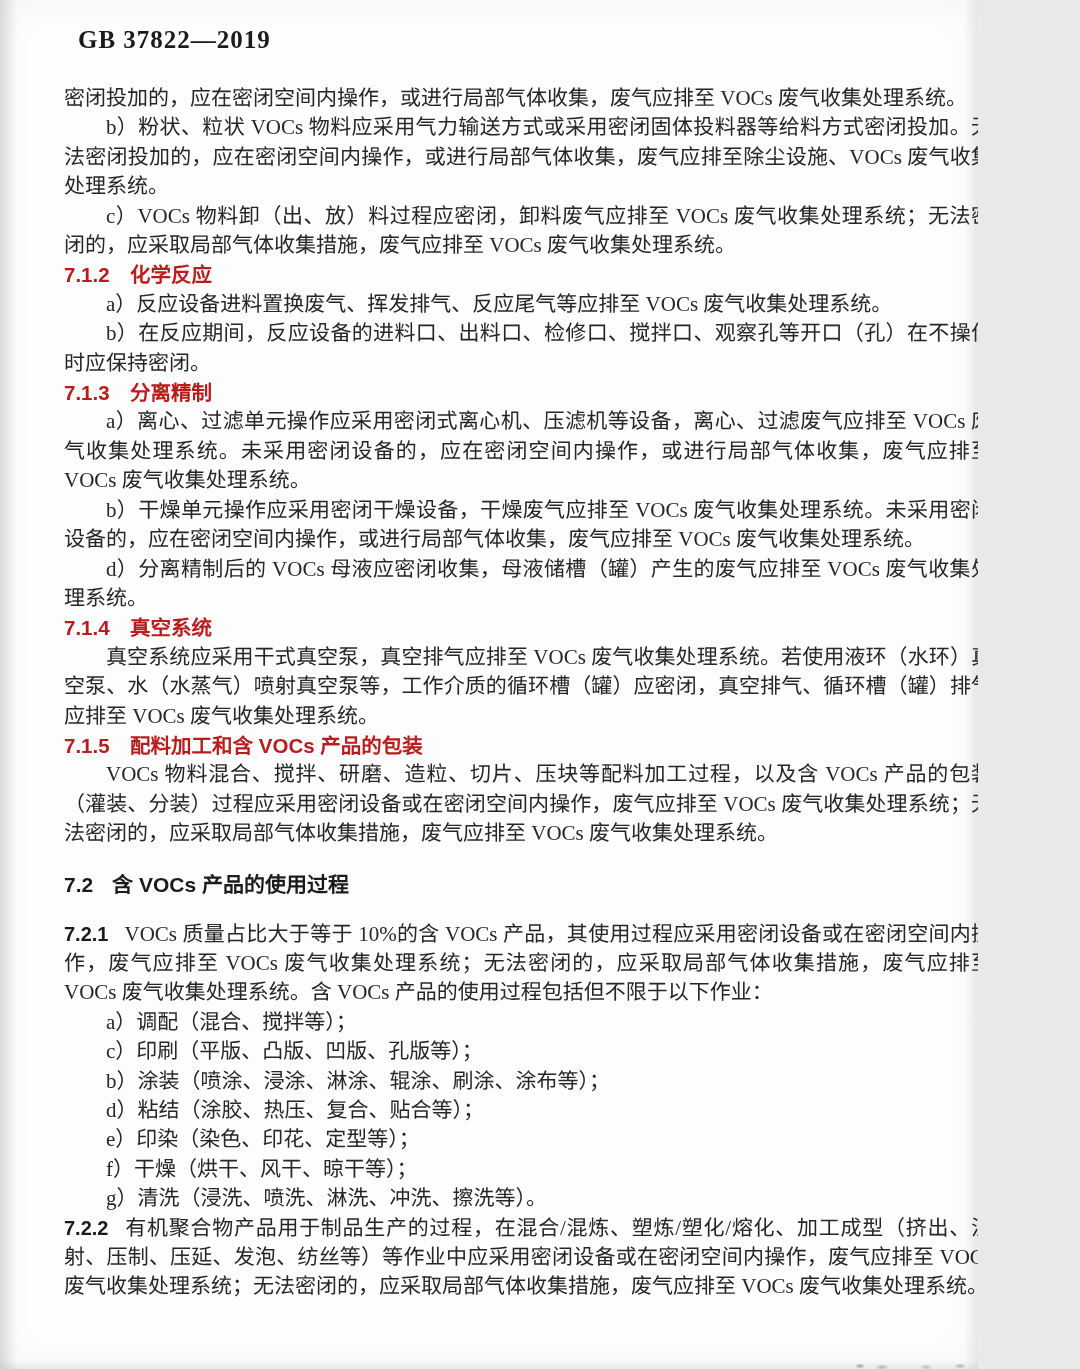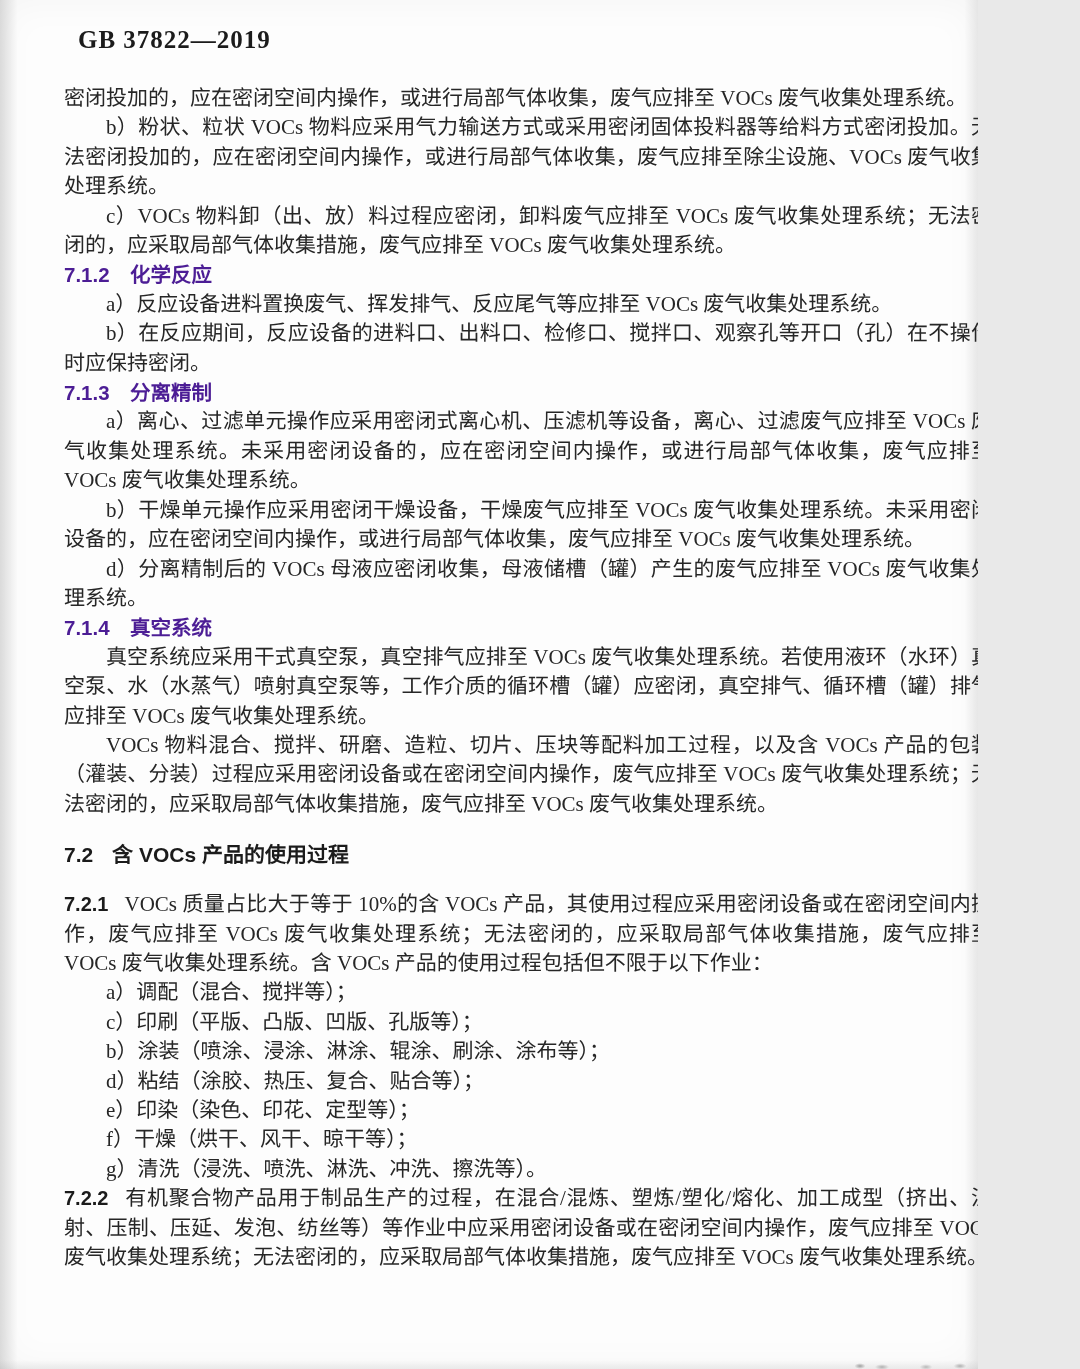--- a/index.html
+++ b/index.html
@@ -59,21 +59,21 @@
     font-weight: 600;
     font-size: 20px;
     margin-right: 0.8em;
     color: #1b1b1b;
   }
   .h3 {
     font-family: "Liberation Sans", sans-serif;
     font-weight: 600;
     font-size: 20.5px;
     line-height: 29.4px;
-    color: #4c1d95;
+    color: #b91c1c;
     text-align: left;
   }
   .h3 .hnum { margin-right: 1em; }
   .h2 {
     font-family: "Liberation Sans", sans-serif;
     font-weight: 700;
     font-size: 21px;
     line-height: 30px;
     margin: 21px 0 20px 0;
     color: #1b1b1b;
@@ -109,20 +109,21 @@
       <p class="para indent">c）VOCs 物料卸（出、放）料过程应密闭，卸料废气应排至 VOCs 废气收集处理系统；无法密闭的，应采取局部气体收集措施，废气应排至 VOCs 废气收集处理系统。</p>
       <div class="h3"><span class="hnum">7.1.2</span><span>化学反应</span></div>
       <p class="para indent">a）反应设备进料置换废气、挥发排气、反应尾气等应排至 VOCs 废气收集处理系统。</p>
       <p class="para indent">b）在反应期间，反应设备的进料口、出料口、检修口、搅拌口、观察孔等开口（孔）在不操作时应保持密闭。</p>
       <div class="h3"><span class="hnum">7.1.3</span><span>分离精制</span></div>
       <p class="para indent">a）离心、过滤单元操作应采用密闭式离心机、压滤机等设备，离心、过滤废气应排至 VOCs 废气收集处理系统。未采用密闭设备的，应在密闭空间内操作，或进行局部气体收集，废气应排至 VOCs 废气收集处理系统。</p>
       <p class="para indent">b）干燥单元操作应采用密闭干燥设备，干燥废气应排至 VOCs 废气收集处理系统。未采用密闭设备的，应在密闭空间内操作，或进行局部气体收集，废气应排至 VOCs 废气收集处理系统。</p>
       <p class="para indent">d）分离精制后的 VOCs 母液应密闭收集，母液储槽（罐）产生的废气应排至 VOCs 废气收集处理系统。</p>
       <div class="h3"><span class="hnum">7.1.4</span><span>真空系统</span></div>
       <p class="para indent">真空系统应采用干式真空泵，真空排气应排至 VOCs 废气收集处理系统。若使用液环（水环）真空泵、水（水蒸气）喷射真空泵等，工作介质的循环槽（罐）应密闭，真空排气、循环槽（罐）排气应排至 VOCs 废气收集处理系统。</p>
+      <div class="h3"><span class="hnum">7.1.5</span><span>配料加工和含 VOCs 产品的包装</span></div>
       <p class="para indent">VOCs 物料混合、搅拌、研磨、造粒、切片、压块等配料加工过程，以及含 VOCs 产品的包装（灌装、分装）过程应采用密闭设备或在密闭空间内操作，废气应排至 VOCs 废气收集处理系统；无法密闭的，应采取局部气体收集措施，废气应排至 VOCs 废气收集处理系统。</p>
       <div class="h2"><span class="hnum">7.2</span><span>含 VOCs 产品的使用过程</span></div>
       <p class="para"><span class="pnum">7.2.1</span><span>VOCs 质量占比大于等于 10%的含 VOCs 产品，其使用过程应采用密闭设备或在密闭空间内操作，废气应排至 VOCs 废气收集处理系统；无法密闭的，应采取局部气体收集措施，废气应排至 VOCs 废气收集处理系统。含 VOCs 产品的使用过程包括但不限于以下作业：</span></p>
       <p class="para indent">a）调配（混合、搅拌等）；</p>
       <p class="para indent">c）印刷（平版、凸版、凹版、孔版等）；</p>
       <p class="para indent">b）涂装（喷涂、浸涂、淋涂、辊涂、刷涂、涂布等）；</p>
       <p class="para indent">d）粘结（涂胶、热压、复合、贴合等）；</p>
       <p class="para indent">e）印染（染色、印花、定型等）；</p>
       <p class="para indent">f）干燥（烘干、风干、晾干等）；</p>
       <p class="para indent">g）清洗（浸洗、喷洗、淋洗、冲洗、擦洗等）。</p>

